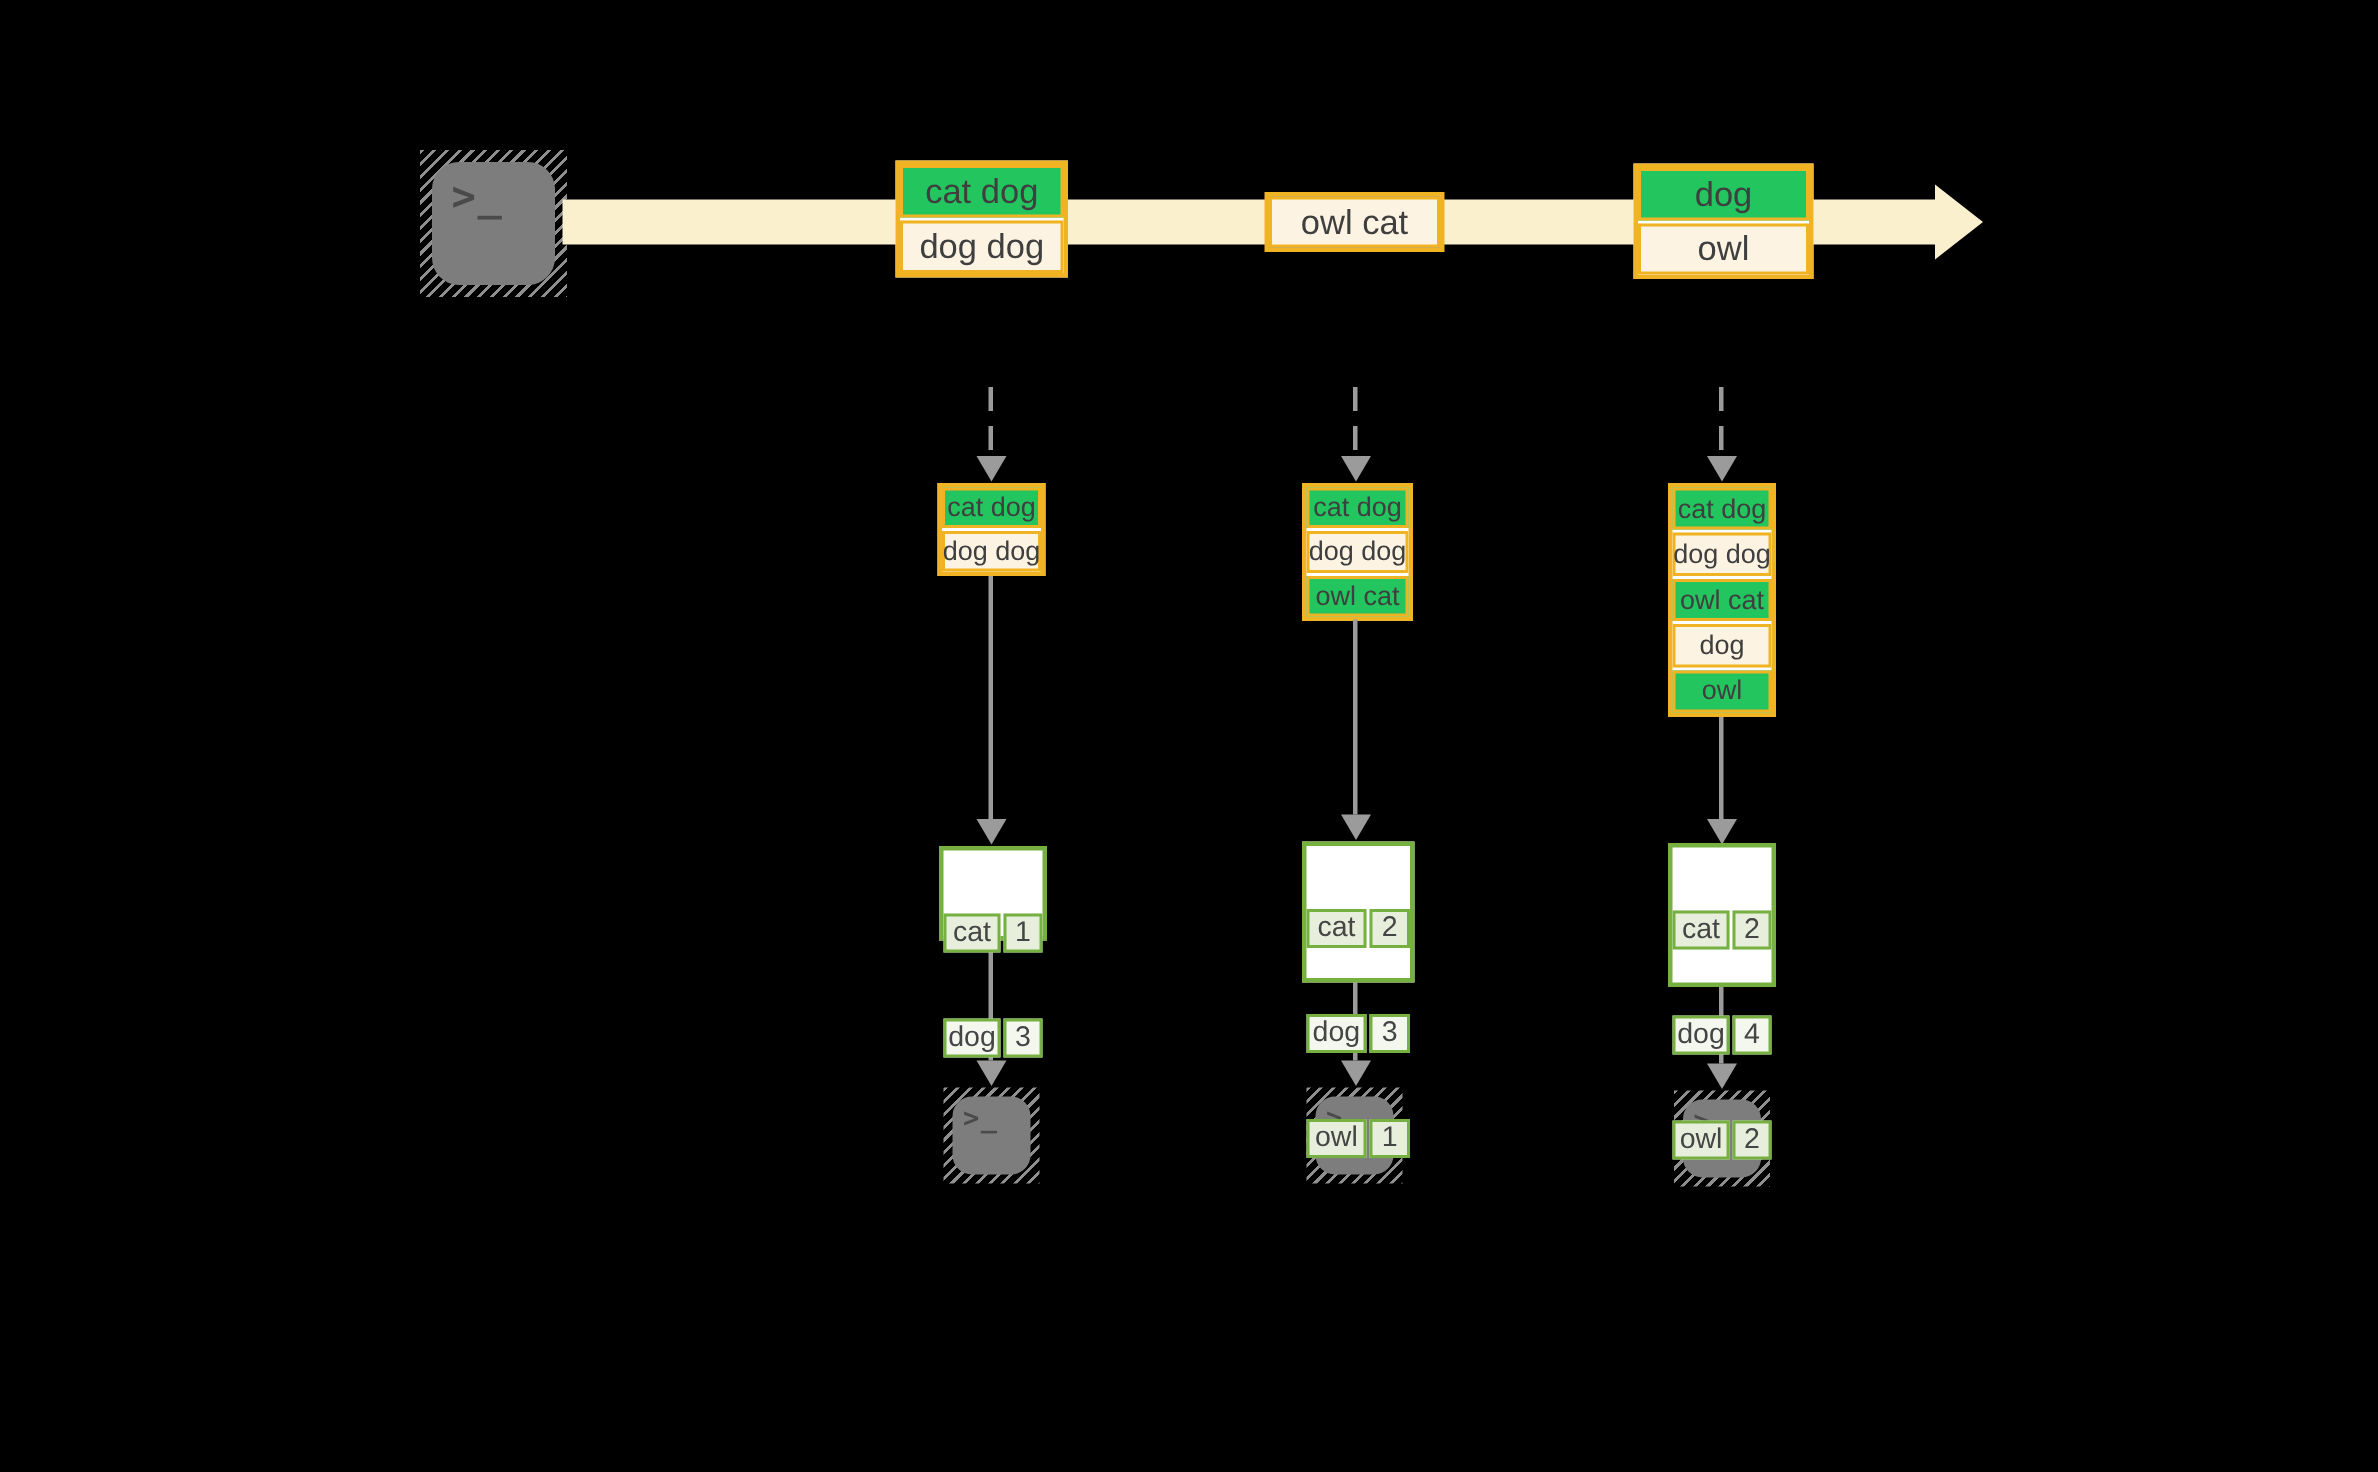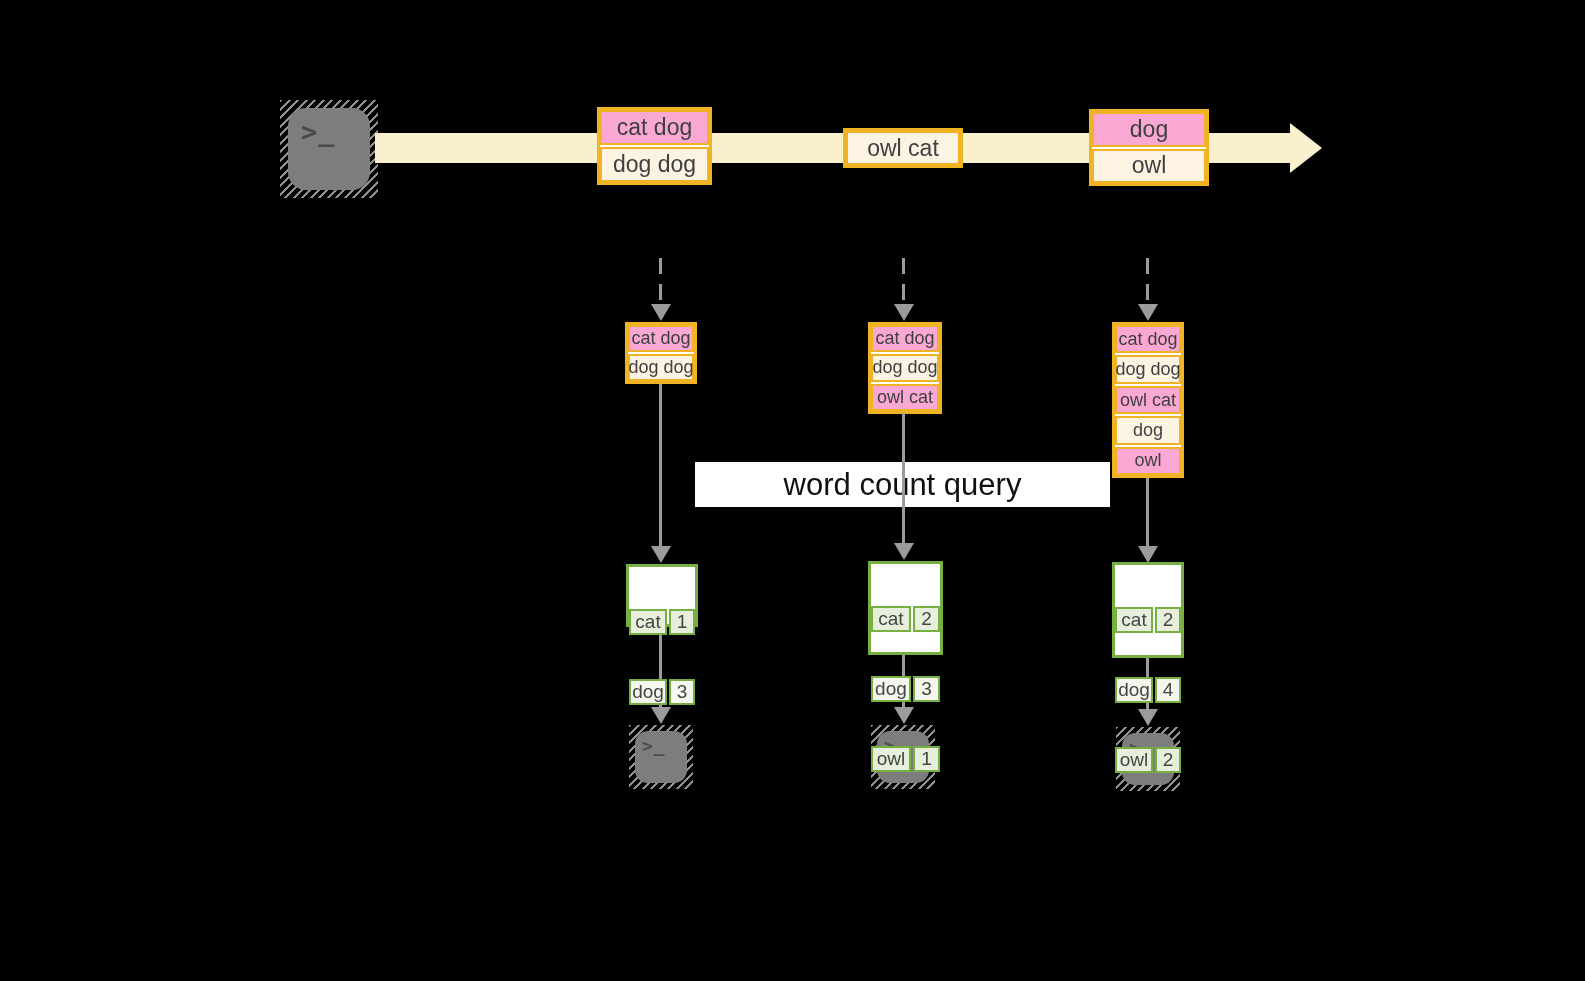--- a/index.html
+++ b/index.html
@@ -38,21 +38,21 @@
 
   
   .obox{
     position:absolute;border:3px solid #f0b323;background:#ffffff;
     display:flex;flex-direction:column;gap:2px;box-sizing:border-box;z-index:2;
   }
   .obox .row{
     flex:1;border:2px solid #f0b323;display:flex;align-items:center;justify-content:center;
     color:#3f3f3f;white-space:nowrap;
   }
-  .row.dark{background:#f9a8d4;}
+  .row.dark{background:#22c55e;}
   .row.light{background:#fdf3e3;}
   .msg .row{font-size:23px;}
   #msg-1{left:597px;top:107px;width:115px;height:78px;}
   #msg-2{left:843px;top:128px;width:120px;height:40px;}
   #msg-3{left:1089px;top:109px;width:120px;height:77px;}
   .stack .row{font-size:18px;}
   #stack-1{left:625px;top:322px;width:72px;height:62px;}
   #stack-2{left:868px;top:322px;width:74px;height:92px;}
   #stack-3{left:1112px;top:322px;width:72px;height:156px;}
 
@@ -142,21 +142,20 @@
     <div class="row dark">owl cat</div>
   </div>
   <div class="obox stack" id="stack-3">
     <div class="row dark">cat dog</div>
     <div class="row light">dog dog</div>
     <div class="row dark">owl cat</div>
     <div class="row light">dog</div>
     <div class="row dark">owl</div>
   </div>
 
-  <div class="banner">word count query</div>
 
   <div class="vline" id="conn-line-1"></div>
   <div class="ahead" id="conn-head-1"></div>
   <div class="vline z2" id="conn-line-2"></div>
   <div class="ahead z2" id="conn-head-2"></div>
   <div class="vline" id="conn-line-3"></div>
   <div class="ahead" id="conn-head-3"></div>
 
   <div class="gtable" id="table-1">
     <div class="trow dark">

